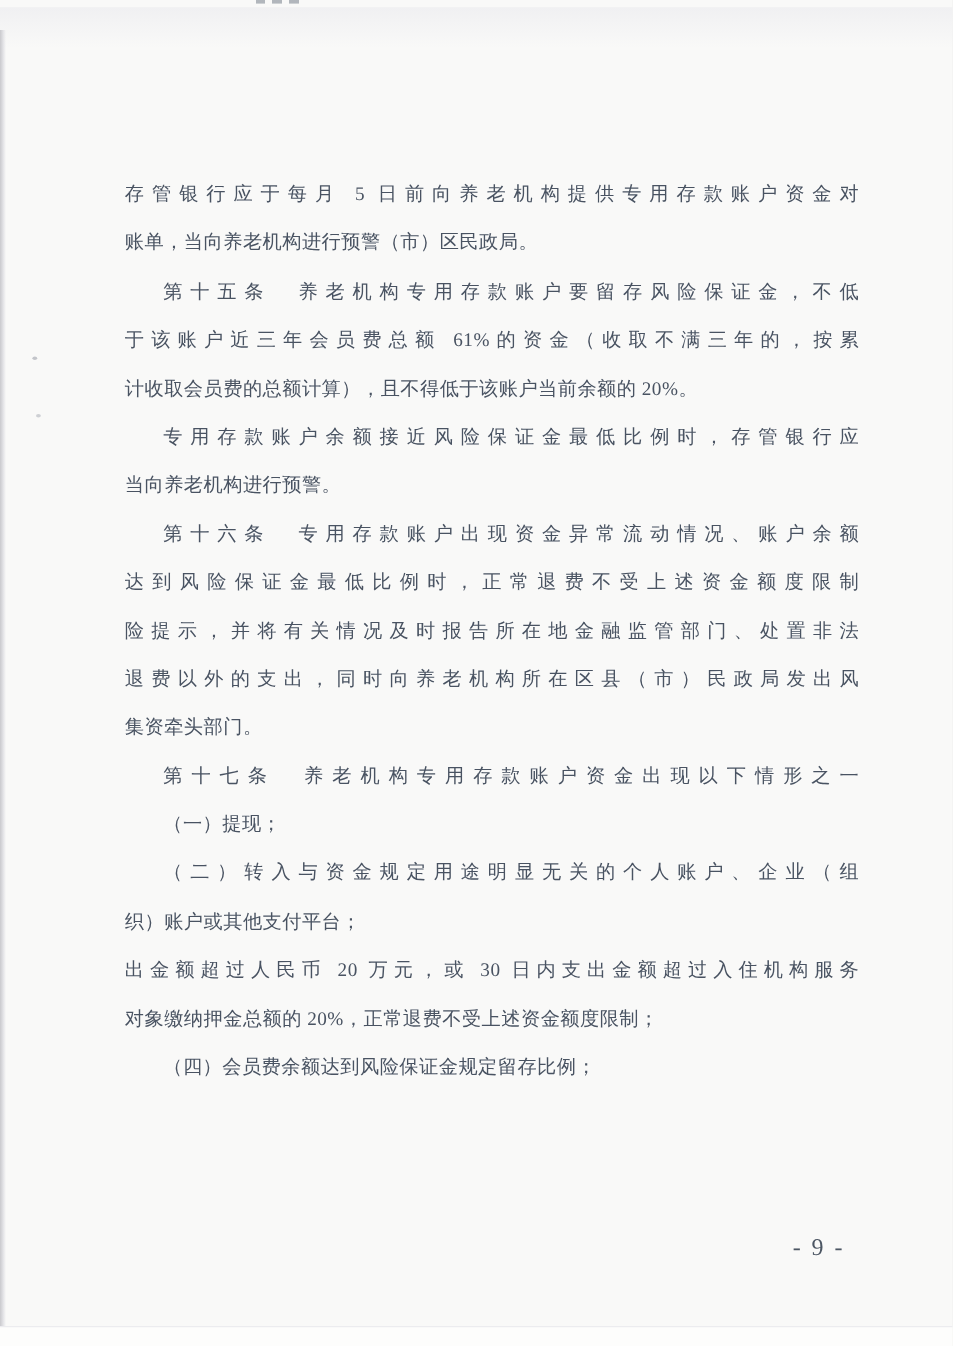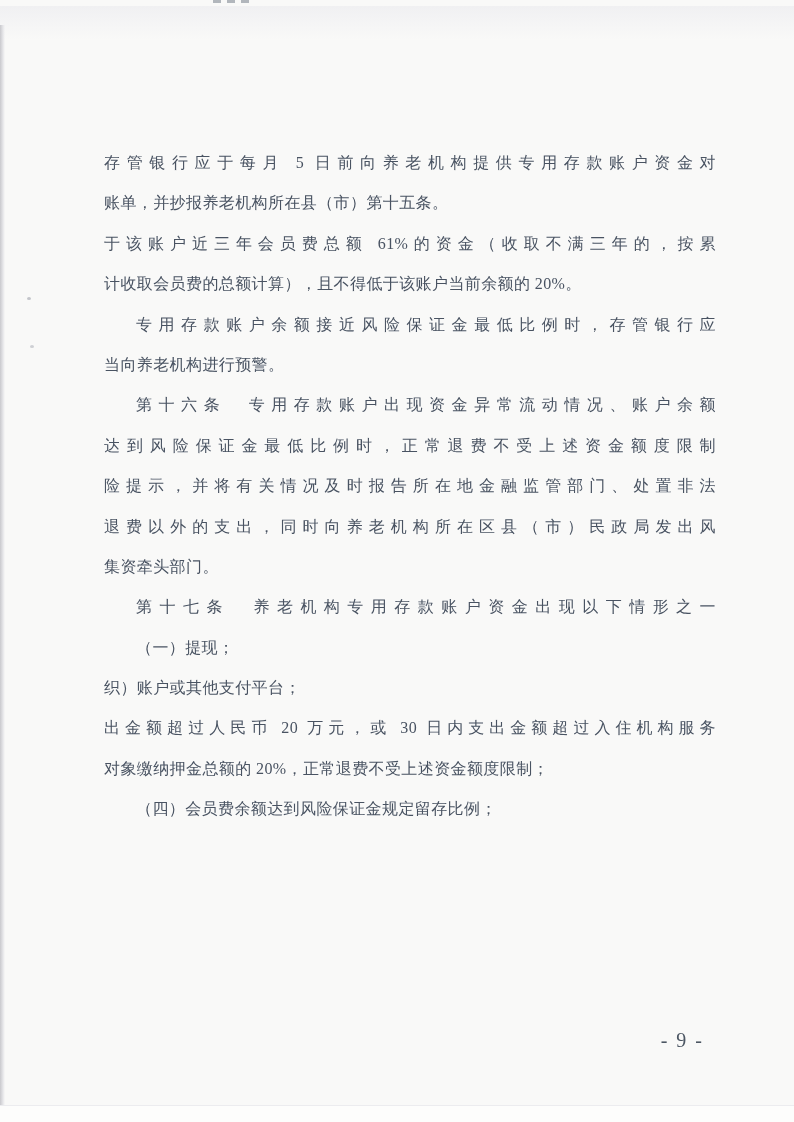--- a/index.html
+++ b/index.html
@@ -95,32 +95,34 @@
 <div class="page">
   <div class="scan-top-band"></div>
   <div class="scan-left-strip"></div>
   <div class="scan-mark-top"></div>
   <div class="scan-speck speck-1"></div>
   <div class="scan-speck speck-2"></div>
 
   <div class="doc-body">
 
   <div class="line justify">存管银行应于每月 5 日前向养老机构提供专用存款账户资金对</div>
-      <div class="line">账单，并抄报养老机构所在县（市）第十五条。</div>
+      <div class="line">账单，当向养老机构进行预警（市）区民政局。</div>
+      <div class="line indent justify">第十五条　养老机构专用存款账户要留存风险保证金，不低</div>
       <div class="line justify">于该账户近三年会员费总额 61%的资金（收取不满三年的，按累</div>
       <div class="line">计收取会员费的总额计算），且不得低于该账户当前余额的 20%。</div>
       <div class="line indent justify">专用存款账户余额接近风险保证金最低比例时，存管银行应</div>
       <div class="line">当向养老机构进行预警。</div>
       <div class="line indent justify">第十六条　专用存款账户出现资金异常流动情况、账户余额</div>
       <div class="line justify">达到风险保证金最低比例时，正常退费不受上述资金额度限制</div>
       <div class="line justify">险提示，并将有关情况及时报告所在地金融监管部门、处置非法</div>
       <div class="line justify">退费以外的支出，同时向养老机构所在区县（市）民政局发出风</div>
       <div class="line">集资牵头部门。</div>
       <div class="line indent justify">第十七条　养老机构专用存款账户资金出现以下情形之一</div>
       <div class="line indent">（一）提现；</div>
+      <div class="line indent justify">（二）转入与资金规定用途明显无关的个人账户、企业（组</div>
       <div class="line">织）账户或其他支付平台；</div>
       <div class="line justify">出金额超过人民币 20 万元，或 30 日内支出金额超过入住机构服务</div>
       <div class="line">对象缴纳押金总额的 20%，正常退费不受上述资金额度限制；</div>
       <div class="line indent">（四）会员费余额达到风险保证金规定留存比例；</div>
     </div>
 
   <div class="page-number">- 9 -</div>
 
   <div class="scan-bottom-band"></div>
 </div>

